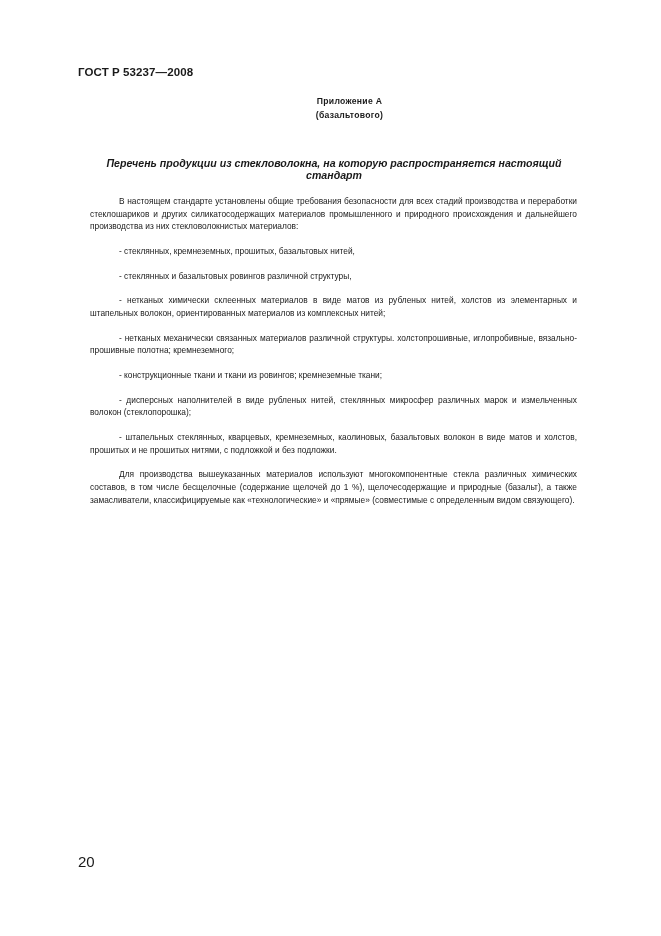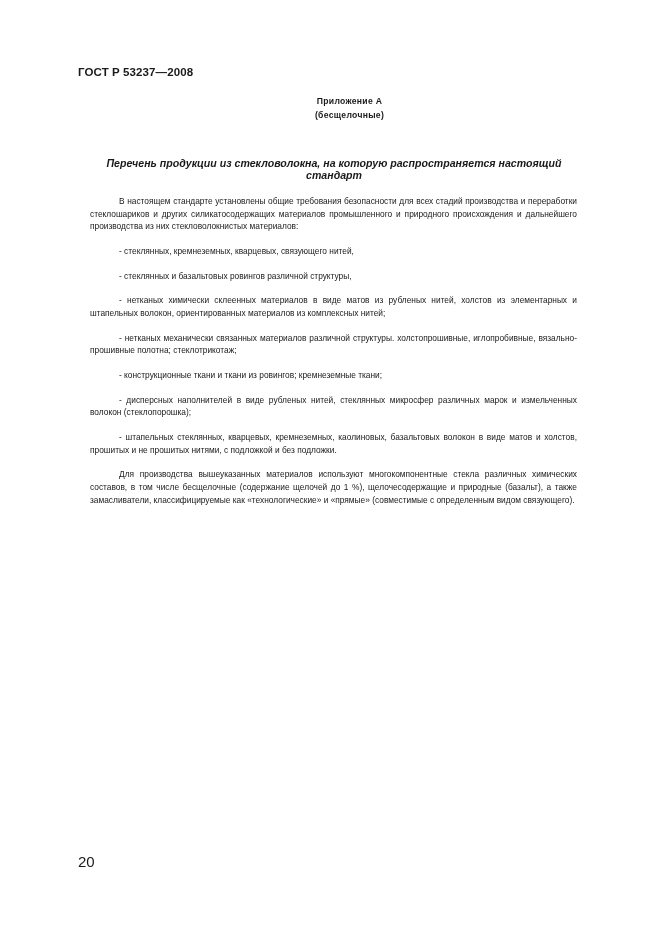--- a/index.html
+++ b/index.html
@@ -14,31 +14,31 @@
   .page-num { position:absolute; left:78px; top:853px; font-size:15px; }
 </style>
 </head>
 <body>
 
 <div class="page">
   <div class="doc-code">ГОСТ Р 53237—2008</div>
 
   <div class="annex">
     <div>Приложение А</div>
-    <div>(бесщелочные)</div>
+    <div>(базальтового)</div>
   </div>
 
   <div class="annex-title">Перечень продукции из стекловолокна, на которую распространяется настоящий стандарт</div>
 
   <div class="body">
     <p class="indent">В настоящем стандарте установлены общие требования безопасности для всех стадий производства и переработки стеклошариков и других силикатосодержащих материалов промышленного и природного происхождения и дальнейшего производства из них стекловолокнистых материалов:</p>
-    <p class="indent">- стеклянных, кремнеземных, кварцевых, связующего нитей,</p>
+    <p class="indent">- стеклянных, кремнеземных, прошитых, базальтовых нитей,</p>
     <p class="indent">- стеклянных и базальтовых ровингов различной структуры,</p>
     <p class="indent">- нетканых химически склеенных материалов в виде матов из рубленых нитей, холстов из элементарных и штапельных волокон, ориентированных материалов из комплексных нитей;</p>
-    <p class="indent">- нетканых механически связанных материалов различной структуры. холстопрошивные, иглопробивные, вязально-прошивные полотна; стеклотрикотаж;</p>
+    <p class="indent">- нетканых механически связанных материалов различной структуры. холстопрошивные, иглопробивные, вязально-прошивные полотна; кремнеземного;</p>
     <p class="indent">- конструкционные ткани и ткани из ровингов; кремнеземные ткани;</p>
     <p class="indent">- дисперсных наполнителей в виде рубленых нитей, стеклянных микросфер различных марок и измельченных волокон (стеклопорошка);</p>
     <p class="indent">- штапельных стеклянных, кварцевых, кремнеземных, каолиновых, базальтовых волокон в виде матов и холстов, прошитых и не прошитых нитями, с подложкой и без подложки.</p>
     <p class="indent">Для производства вышеуказанных материалов используют многокомпонентные стекла различных химических составов, в том числе бесщелочные (содержание щелочей до 1 %), щелочесодержащие и природные (базальт), а также замасливатели, классифицируемые как «технологические» и «прямые» (совместимые с определенным видом связующего).</p>
   </div>
 
   <div class="page-num">20</div>
 </div>
 
 </body></html>

